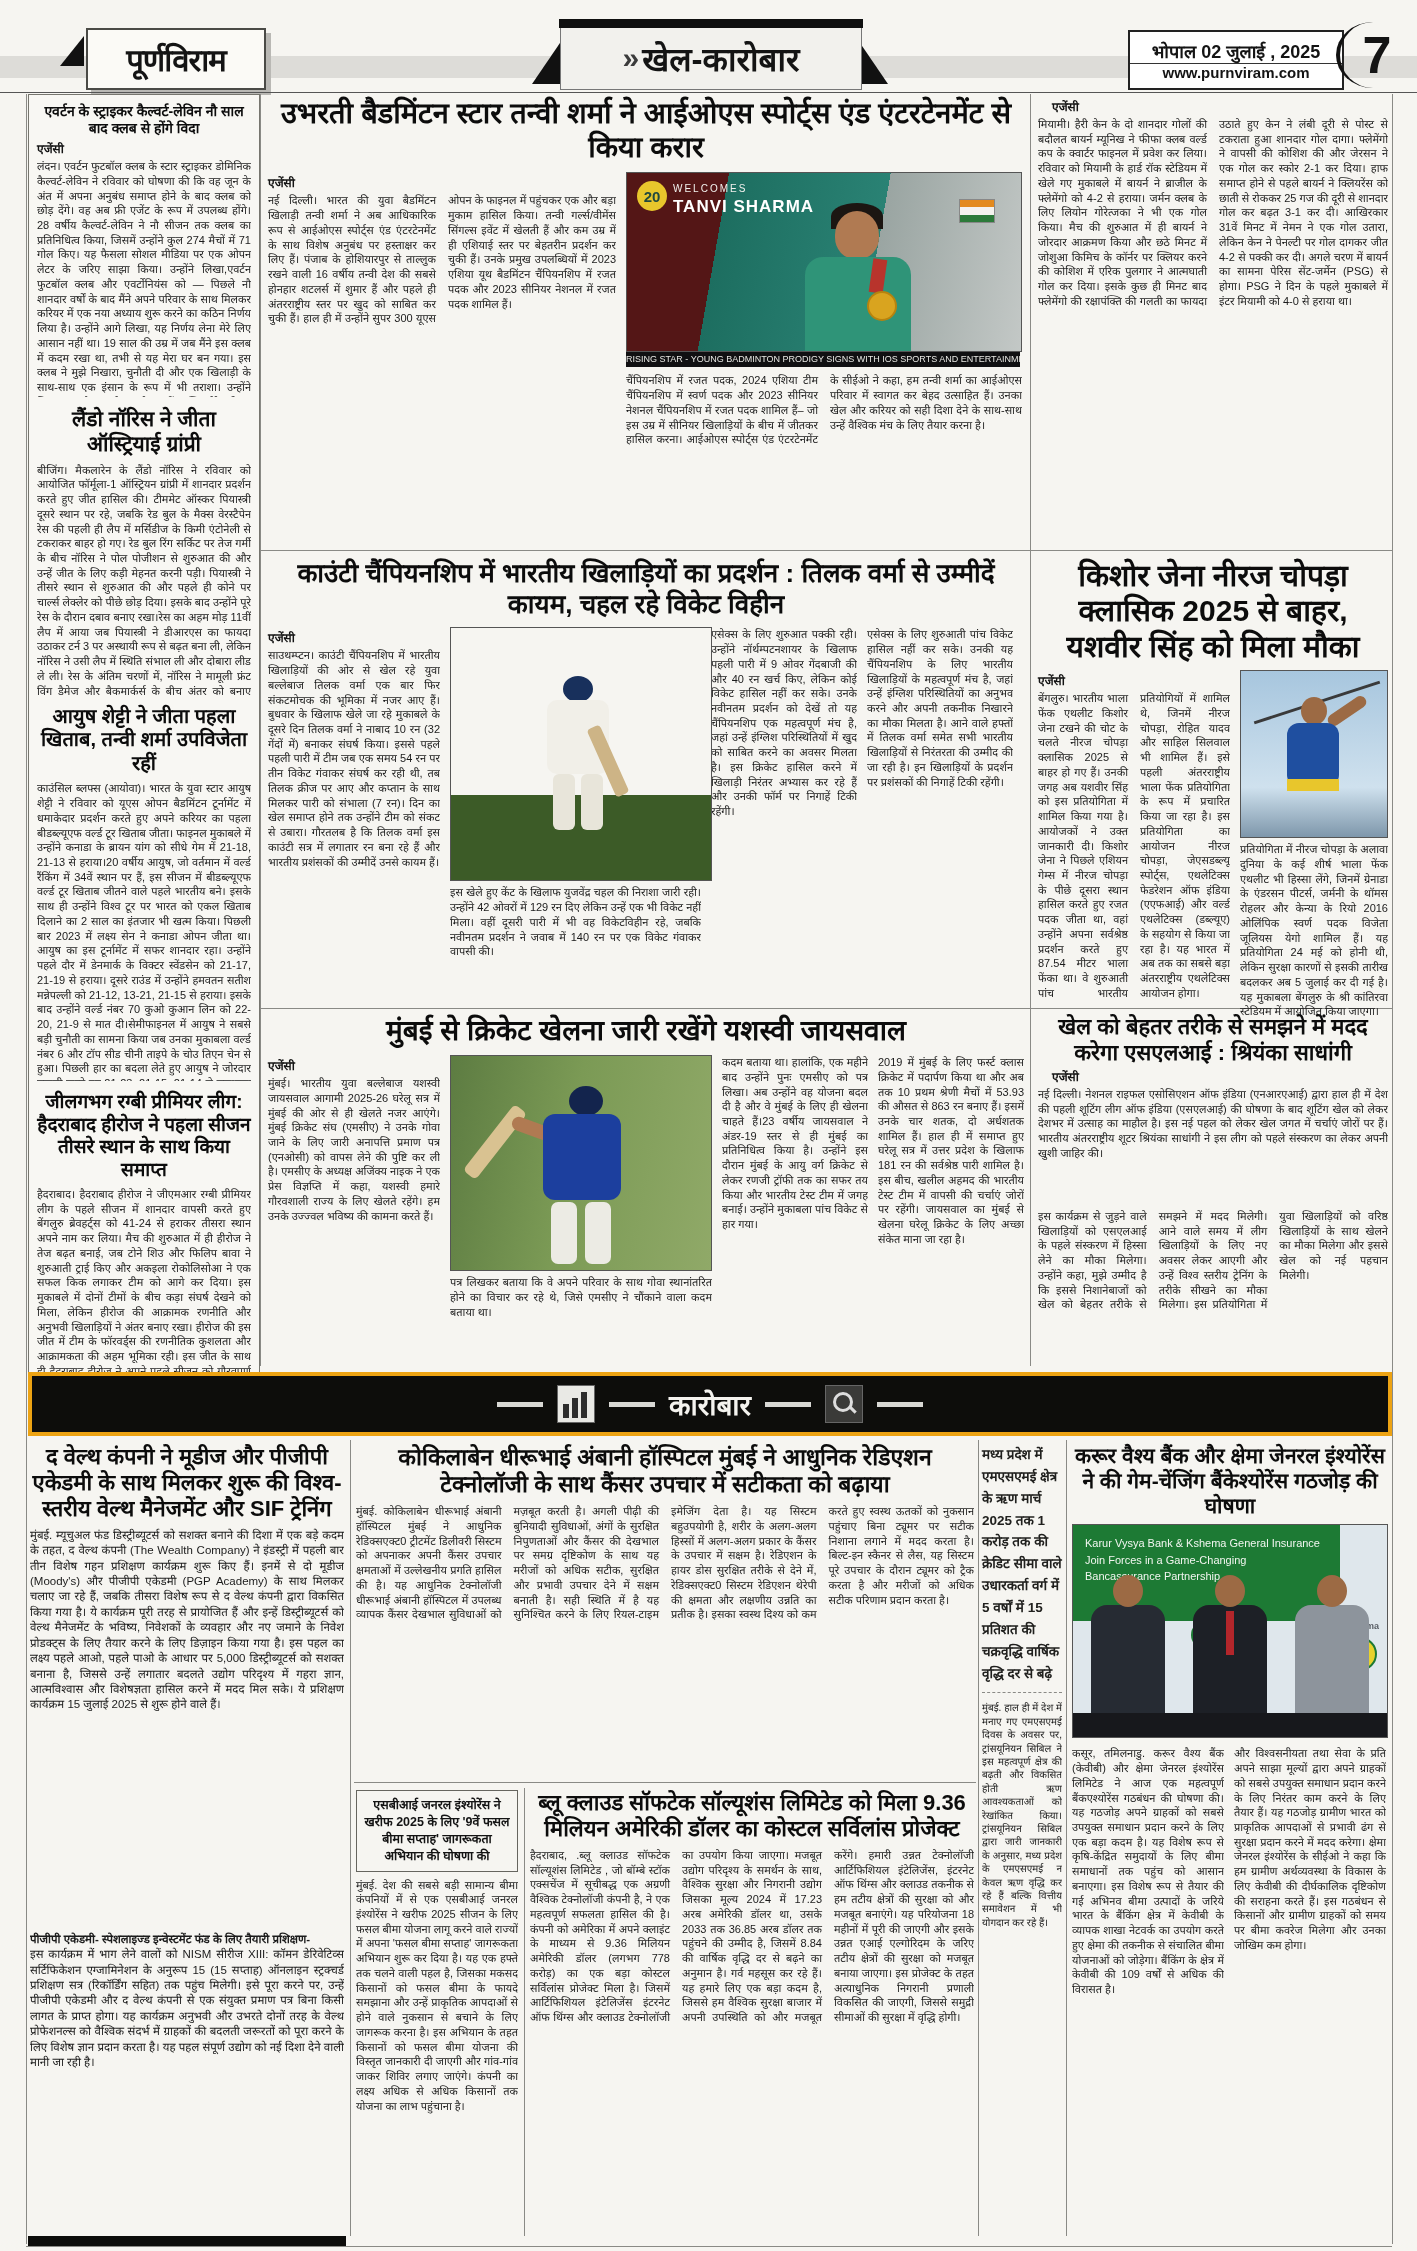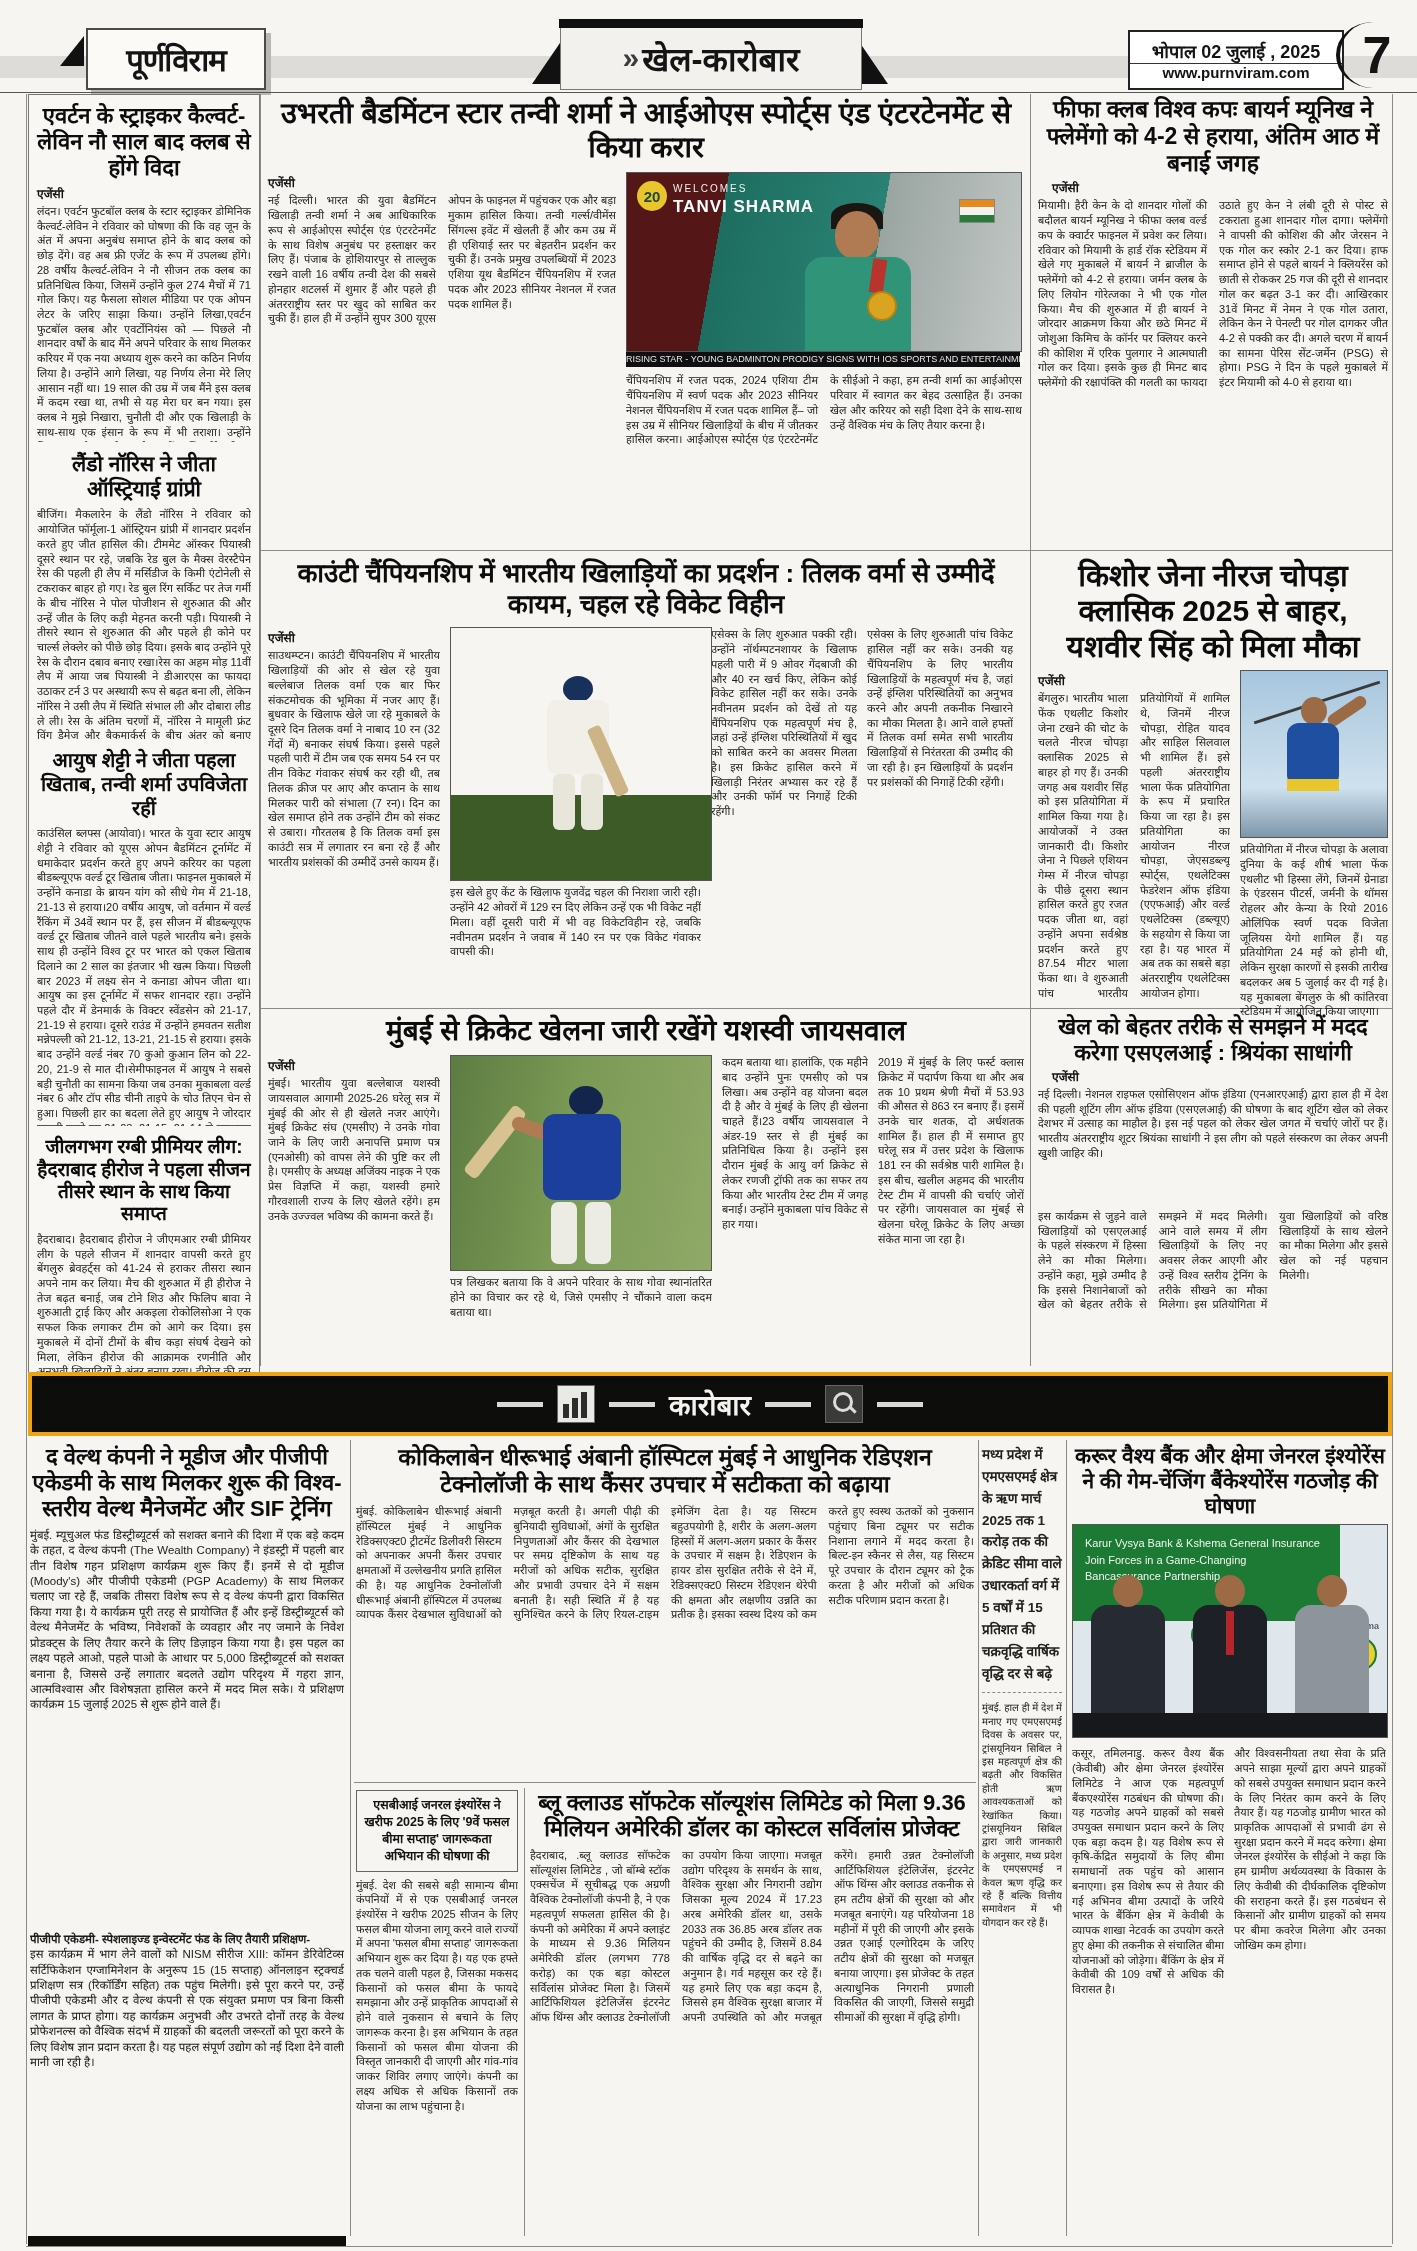--- a/index.html
+++ b/index.html
@@ -120,21 +120,21 @@
 
   <div class="vline" style="left:26px;top:94px;height:2150px;"></div>
   <div class="vline" style="left:1392px;top:94px;height:2150px;"></div>
   <div class="vline" style="left:260px;top:94px;height:1272px;"></div>
   <div class="vline" style="left:1030px;top:94px;height:1272px;"></div>
   <div class="hline" style="left:260px;top:550px;width:1132px;"></div>
   <div class="hline" style="left:260px;top:1008px;width:1132px;"></div>
 
   <div class="leftcol">
     <div class="art">
-      <div class="hl" style="font-size:22px;margin-bottom:4px;">एवर्टन के स्ट्राइकर कैल्वर्ट-लेविन नौ साल बाद क्लब से होंगे विदा</div>
+      <div class="hl" style="font-size:14px;margin-bottom:4px;">एवर्टन के स्ट्राइकर कैल्वर्ट-लेविन नौ साल बाद क्लब से होंगे विदा</div>
       <div class="byline">एजेंसी</div>
       <div class="body" style="height:238px;">लंदन। एवर्टन फुटबॉल क्लब के स्टार स्ट्राइकर डोमिनिक कैल्वर्ट-लेविन ने रविवार को घोषणा की कि वह जून के अंत में अपना अनुबंध समाप्त होने के बाद क्लब को छोड़ देंगे। वह अब फ्री एजेंट के रूप में उपलब्ध होंगे। 28 वर्षीय कैल्वर्ट-लेविन ने नौ सीजन तक क्लब का प्रतिनिधित्व किया, जिसमें उन्होंने कुल 274 मैचों में 71 गोल किए। यह फैसला सोशल मीडिया पर एक ओपन लेटर के जरिए साझा किया। उन्होंने लिखा,एवर्टन फुटबॉल क्लब और एवर्टोनियंस को — पिछले नौ शानदार वर्षों के बाद मैंने अपने परिवार के साथ मिलकर करियर में एक नया अध्याय शुरू करने का कठिन निर्णय लिया है। उन्होंने आगे लिखा, यह निर्णय लेना मेरे लिए आसान नहीं था। 19 साल की उम्र में जब मैंने इस क्लब में कदम रखा था, तभी से यह मेरा घर बन गया। इस क्लब ने मुझे निखारा, चुनौती दी और एक खिलाड़ी के साथ-साथ एक इंसान के रूप में भी तराशा। उन्होंने लिखा, यह फैसला केवल मेरा नहीं, बल्कि मेरे परिवार के साथ मिलकर लंबे विचार-विमर्श के बाद लिया गया है। हमें लगता है कि अब एक नई चुनौती को अपनाने और खुद को आगे बढ़ाने का सही समय है। हालांकि इससे एवर्टन से मेरा जुड़ाव कभी कम नहीं होगा। कैल्वर्ट-लेविन ने अपने करियर के सर्वश्रेष्ठ सीजन 2019-20 और 2020-21 में बिताए थे।</div>
     </div>
     <div class="art">
       <div class="hl" style="font-size:21px;margin:6px 0;">लैंडो नॉरिस ने जीता ऑस्ट्रियाई ग्रांप्री</div>
       <div class="body" style="height:232px;">बीजिंग। मैकलारेन के लैंडो नॉरिस ने रविवार को आयोजित फॉर्मूला-1 ऑस्ट्रियन ग्रांप्री में शानदार प्रदर्शन करते हुए जीत हासिल की। टीममेट ऑस्कर पियास्त्री दूसरे स्थान पर रहे, जबकि रेड बुल के मैक्स वेरस्टैपेन रेस की पहली ही लैप में मर्सिडीज के किमी एंटोनेली से टकराकर बाहर हो गए। रेड बुल रिंग सर्किट पर तेज गर्मी के बीच नॉरिस ने पोल पोजीशन से शुरुआत की और उन्हें जीत के लिए कड़ी मेहनत करनी पड़ी। पियास्त्री ने तीसरे स्थान से शुरुआत की और पहले ही कोने पर चार्ल्स लेक्लेर को पीछे छोड़ दिया। इसके बाद उन्होंने पूरे रेस के दौरान दबाव बनाए रखा।रेस का अहम मोड़ 11वीं लैप में आया जब पियास्त्री ने डीआरएस का फायदा उठाकर टर्न 3 पर अस्थायी रूप से बढ़त बना ली, लेकिन नॉरिस ने उसी लैप में स्थिति संभाल ली और दोबारा लीड ले ली। रेस के अंतिम चरणों में, नॉरिस ने मामूली फ्रंट विंग डैमेज और बैकमार्कर्स के बीच अंतर को बनाए रखते हुए बढ़त कायम रखी। टीम रेडियो पर साफ कहा गया कि दोनों मैकलारेन ड्राइवरों को आपस में रेस करने की छूट थी, शर्त थी कि दोनों कारें सुरक्षित फिनिश करें। आखिरकार, नॉरिस ने पियास्त्री पर 2.7 सेकंड की बढ़त के साथ रेस जीती। यह सीजन में उनकी तीसरी जीत रही और इसके साथ ही उन्होंने चैंपियनशिप में अंकों की बढ़त को घटाकर सिर्फ 15 अंक कर दिया।</div>
     </div>
     <div class="art">
       <div class="hl" style="font-size:20px;margin:6px 0;">आयुष शेट्टी ने जीता पहला खिताब, तन्वी शर्मा उपविजेता रहीं</div>
       <div class="body" style="height:300px;">काउंसिल ब्लफ्स (आयोवा)। भारत के युवा स्टार आयुष शेट्टी ने रविवार को यूएस ओपन बैडमिंटन टूर्नामेंट में धमाकेदार प्रदर्शन करते हुए अपने करियर का पहला बीडब्ल्यूएफ वर्ल्ड टूर खिताब जीता। फाइनल मुकाबले में उन्होंने कनाडा के ब्रायन यांग को सीधे गेम में 21-18, 21-13 से हराया।20 वर्षीय आयुष, जो वर्तमान में वर्ल्ड रैंकिंग में 34वें स्थान पर हैं, इस सीजन में बीडब्ल्यूएफ वर्ल्ड टूर खिताब जीतने वाले पहले भारतीय बने। इसके साथ ही उन्होंने विश्व टूर पर भारत को एकल खिताब दिलाने का 2 साल का इंतजार भी खत्म किया। पिछली बार 2023 में लक्ष्य सेन ने कनाडा ओपन जीता था। आयुष का इस टूर्नामेंट में सफर शानदार रहा। उन्होंने पहले दौर में डेनमार्क के विक्टर स्वेंडसेन को 21-17, 21-19 से हराया। दूसरे राउंड में उन्होंने हमवतन सतीश मन्नेपल्ली को 21-12, 13-21, 21-15 से हराया। इसके बाद उन्होंने वर्ल्ड नंबर 70 कुओ कुआन लिन को 22-20, 21-9 से मात दी।सेमीफाइनल में आयुष ने सबसे बड़ी चुनौती का सामना किया जब उनका मुकाबला वर्ल्ड नंबर 6 और टॉप सीड चीनी ताइपे के चोउ तिएन चेन से हुआ। पिछली हार का बदला लेते हुए आयुष ने जोरदार वापसी करते हुए 21-23, 21-15, 21-14 से मुकाबला अपने नाम किया।</div>
@@ -164,21 +164,20 @@
           <div class="tmedal"></div>
           <div class="tflag"></div>
         </div>
         <div class="cap" style="width:394px;height:15px;line-height:15px;">RISING STAR - YOUNG BADMINTON PRODIGY SIGNS WITH IOS SPORTS AND ENTERTAINMENT</div>
         <div class="body cols2" style="height:172px;margin-top:6px;">चैंपियनशिप में रजत पदक, 2024 एशिया टीम चैंपियनशिप में स्वर्ण पदक और 2023 सीनियर नेशनल चैंपियनशिप में रजत पदक शामिल हैं– जो इस उम्र में सीनियर खिलाड़ियों के बीच में जीतकर हासिल करना। आईओएस स्पोर्ट्स एंड एंटरटेनमेंट के सीईओ ने कहा, हम तन्वी शर्मा का आईओएस परिवार में स्वागत कर बेहद उत्साहित हैं। उनका खेल और करियर को सही दिशा देने के साथ-साथ उन्हें वैश्विक मंच के लिए तैयार करना है।</div>
       </div>
     </div>
   </section>
 
   <section class="abs" style="left:1038px;top:96px;width:350px;height:448px;">
-    <div class="hl" style="font-size:23px;">फीफा क्लब विश्व कपः बायर्न म्यूनिख ने फ्लेमेंगो को 4-2 से हराया, अंतिम आठ में बनाई जगह</div>
     <div class="byline" style="margin-left:14px;">एजेंसी</div>
     <div class="body cols2" style="height:330px;">मियामी। हैरी केन के दो शानदार गोलों की बदौलत बायर्न म्यूनिख ने फीफा क्लब वर्ल्ड कप के क्वार्टर फाइनल में प्रवेश कर लिया। रविवार को मियामी के हार्ड रॉक स्टेडियम में खेले गए मुकाबले में बायर्न ने ब्राजील के फ्लेमेंगो को 4-2 से हराया। जर्मन क्लब के लिए लियोन गोरेत्जका ने भी एक गोल किया। मैच की शुरुआत में ही बायर्न ने जोरदार आक्रमण किया और छठे मिनट में जोशुआ किमिच के कॉर्नर पर क्लियर करने की कोशिश में एरिक पुलगार ने आत्मघाती गोल कर दिया। इसके कुछ ही मिनट बाद फ्लेमेंगो की रक्षापंक्ति की गलती का फायदा उठाते हुए केन ने लंबी दूरी से पोस्ट से टकराता हुआ शानदार गोल दागा। फ्लेमेंगो ने वापसी की कोशिश की और जेरसन ने एक गोल कर स्कोर 2-1 कर दिया। हाफ समाप्त होने से पहले बायर्न ने क्लियरेंस को छाती से रोककर 25 गज की दूरी से शानदार गोल कर बढ़त 3-1 कर दी। आखिरकार 31वें मिनट में नेमन ने एक गोल उतारा, लेकिन केन ने पेनल्टी पर गोल दागकर जीत 4-2 से पक्की कर दी। अगले चरण में बायर्न का सामना पेरिस सेंट-जर्मेन (PSG) से होगा। PSG ने दिन के पहले मुकाबले में इंटर मियामी को 4-0 से हराया था।</div>
   </section>
 
   <section class="abs" style="left:268px;top:558px;width:756px;height:446px;">
     <div class="hl" style="font-size:26px;">काउंटी चैंपियनशिप में भारतीय खिलाड़ियों का प्रदर्शन : तिलक वर्मा से उम्मीदें कायम, चहल रहे विकेट विहीन</div>
     <div style="display:flex;gap:10px;margin-top:8px;">
       <div style="width:172px;">
         <div class="byline">एजेंसी</div>
         <div class="body" style="height:332px;">साउथम्प्टन। काउंटी चैंपियनशिप में भारतीय खिलाड़ियों की ओर से खेल रहे युवा बल्लेबाज तिलक वर्मा एक बार फिर संकटमोचक की भूमिका में नजर आए हैं। बुधवार के खिलाफ खेले जा रहे मुकाबले के दूसरे दिन तिलक वर्मा ने नाबाद 10 रन (32 गेंदों में) बनाकर संघर्ष किया। इससे पहले पहली पारी में टीम जब एक समय 54 रन पर तीन विकेट गंवाकर संघर्ष कर रही थी, तब तिलक क्रीज पर आए और कप्तान के साथ मिलकर पारी को संभाला (7 रन)। दिन का खेल समाप्त होने तक उन्होंने टीम को संकट से उबारा। गौरतलब है कि तिलक वर्मा इस काउंटी सत्र में लगातार रन बना रहे हैं और भारतीय प्रशंसकों की उम्मीदें उनसे कायम हैं।</div>

